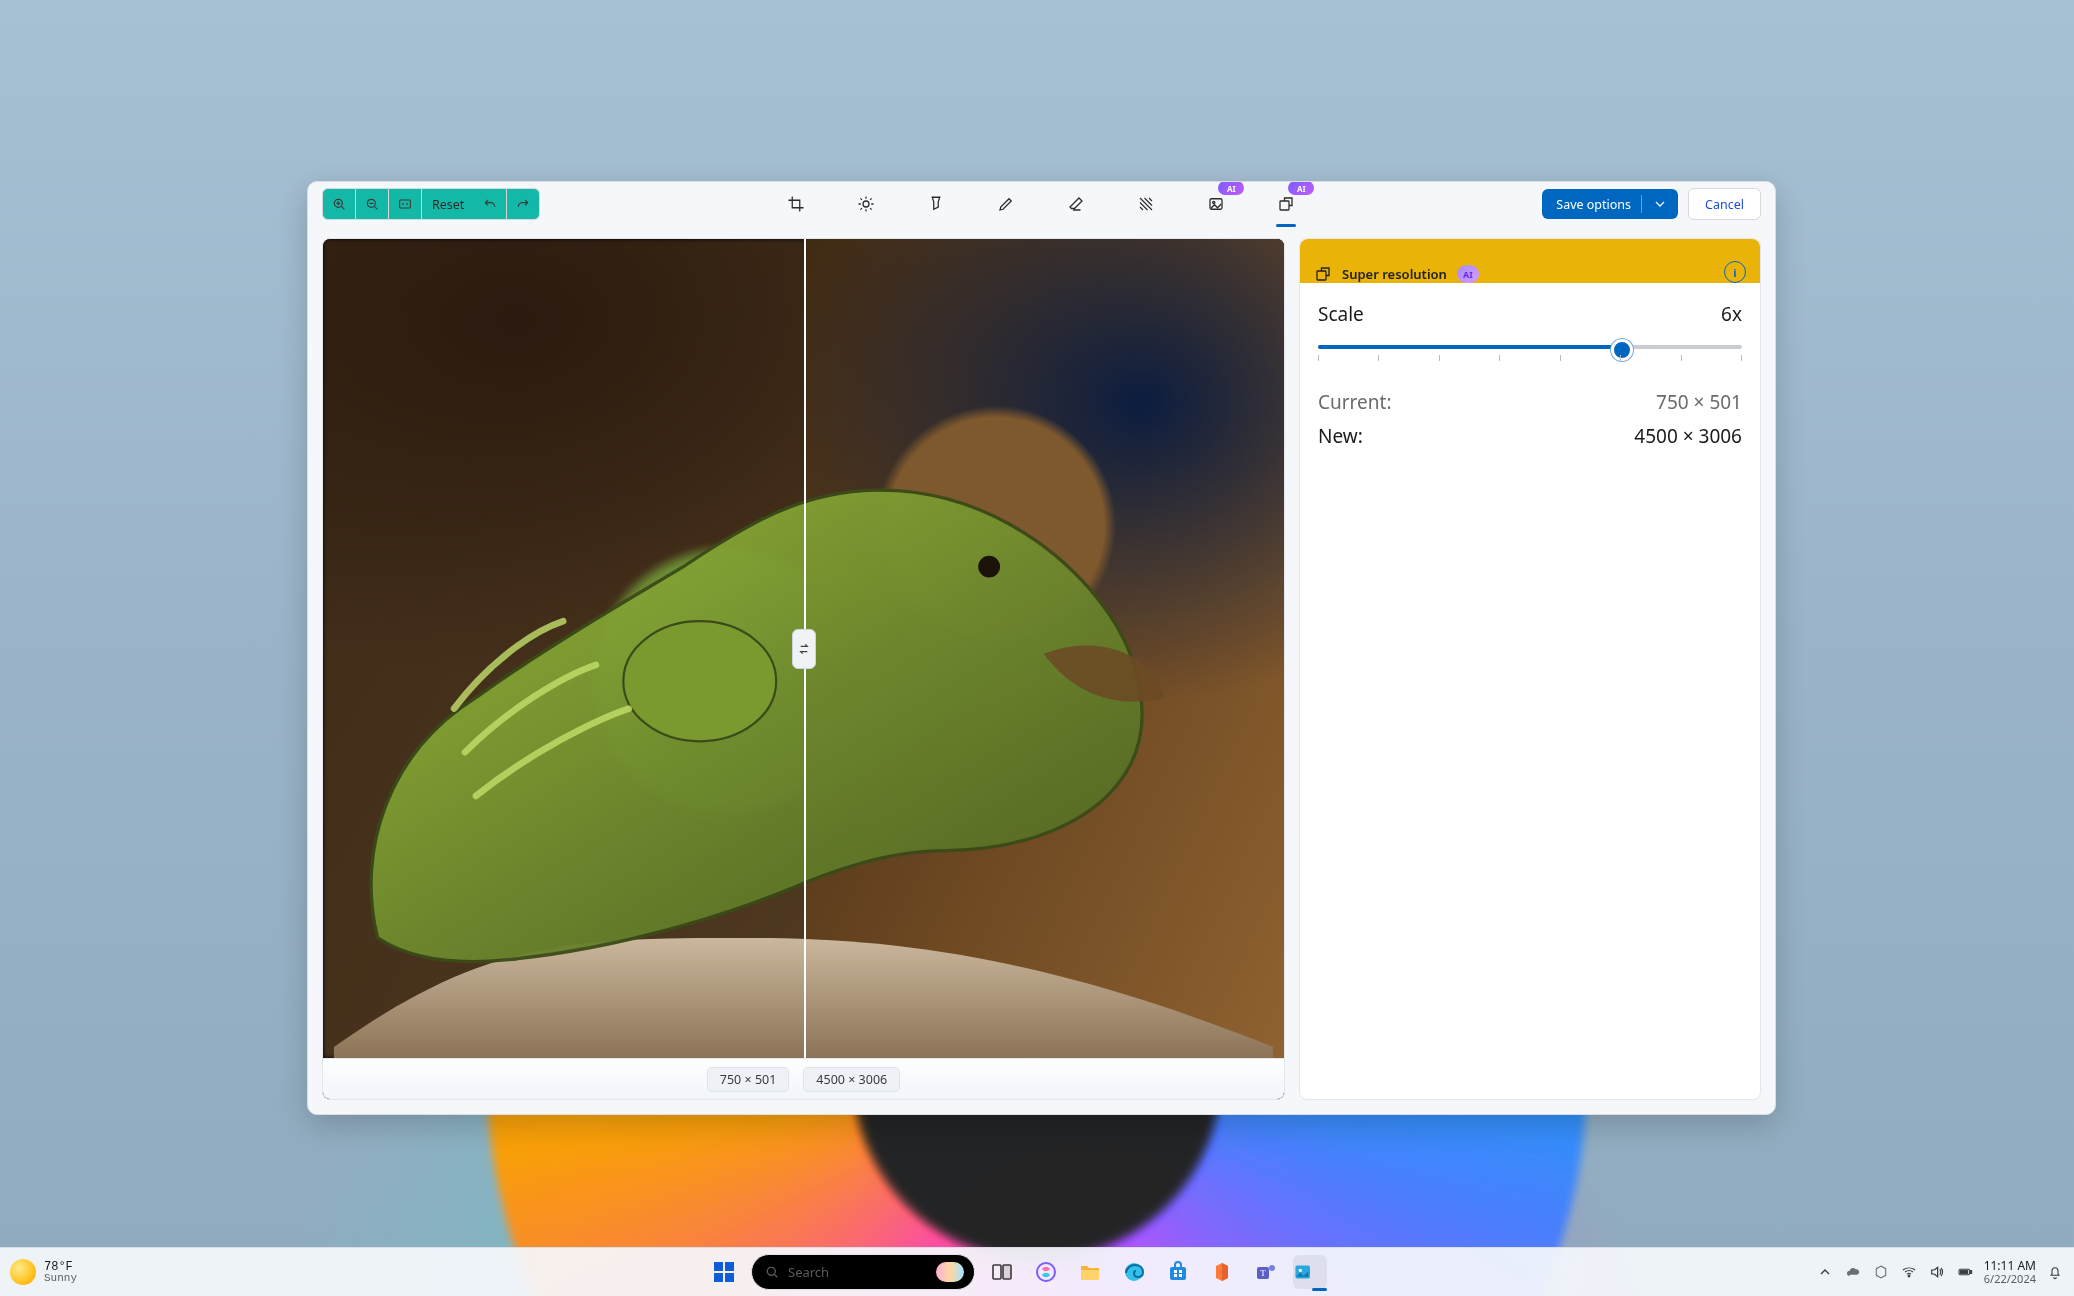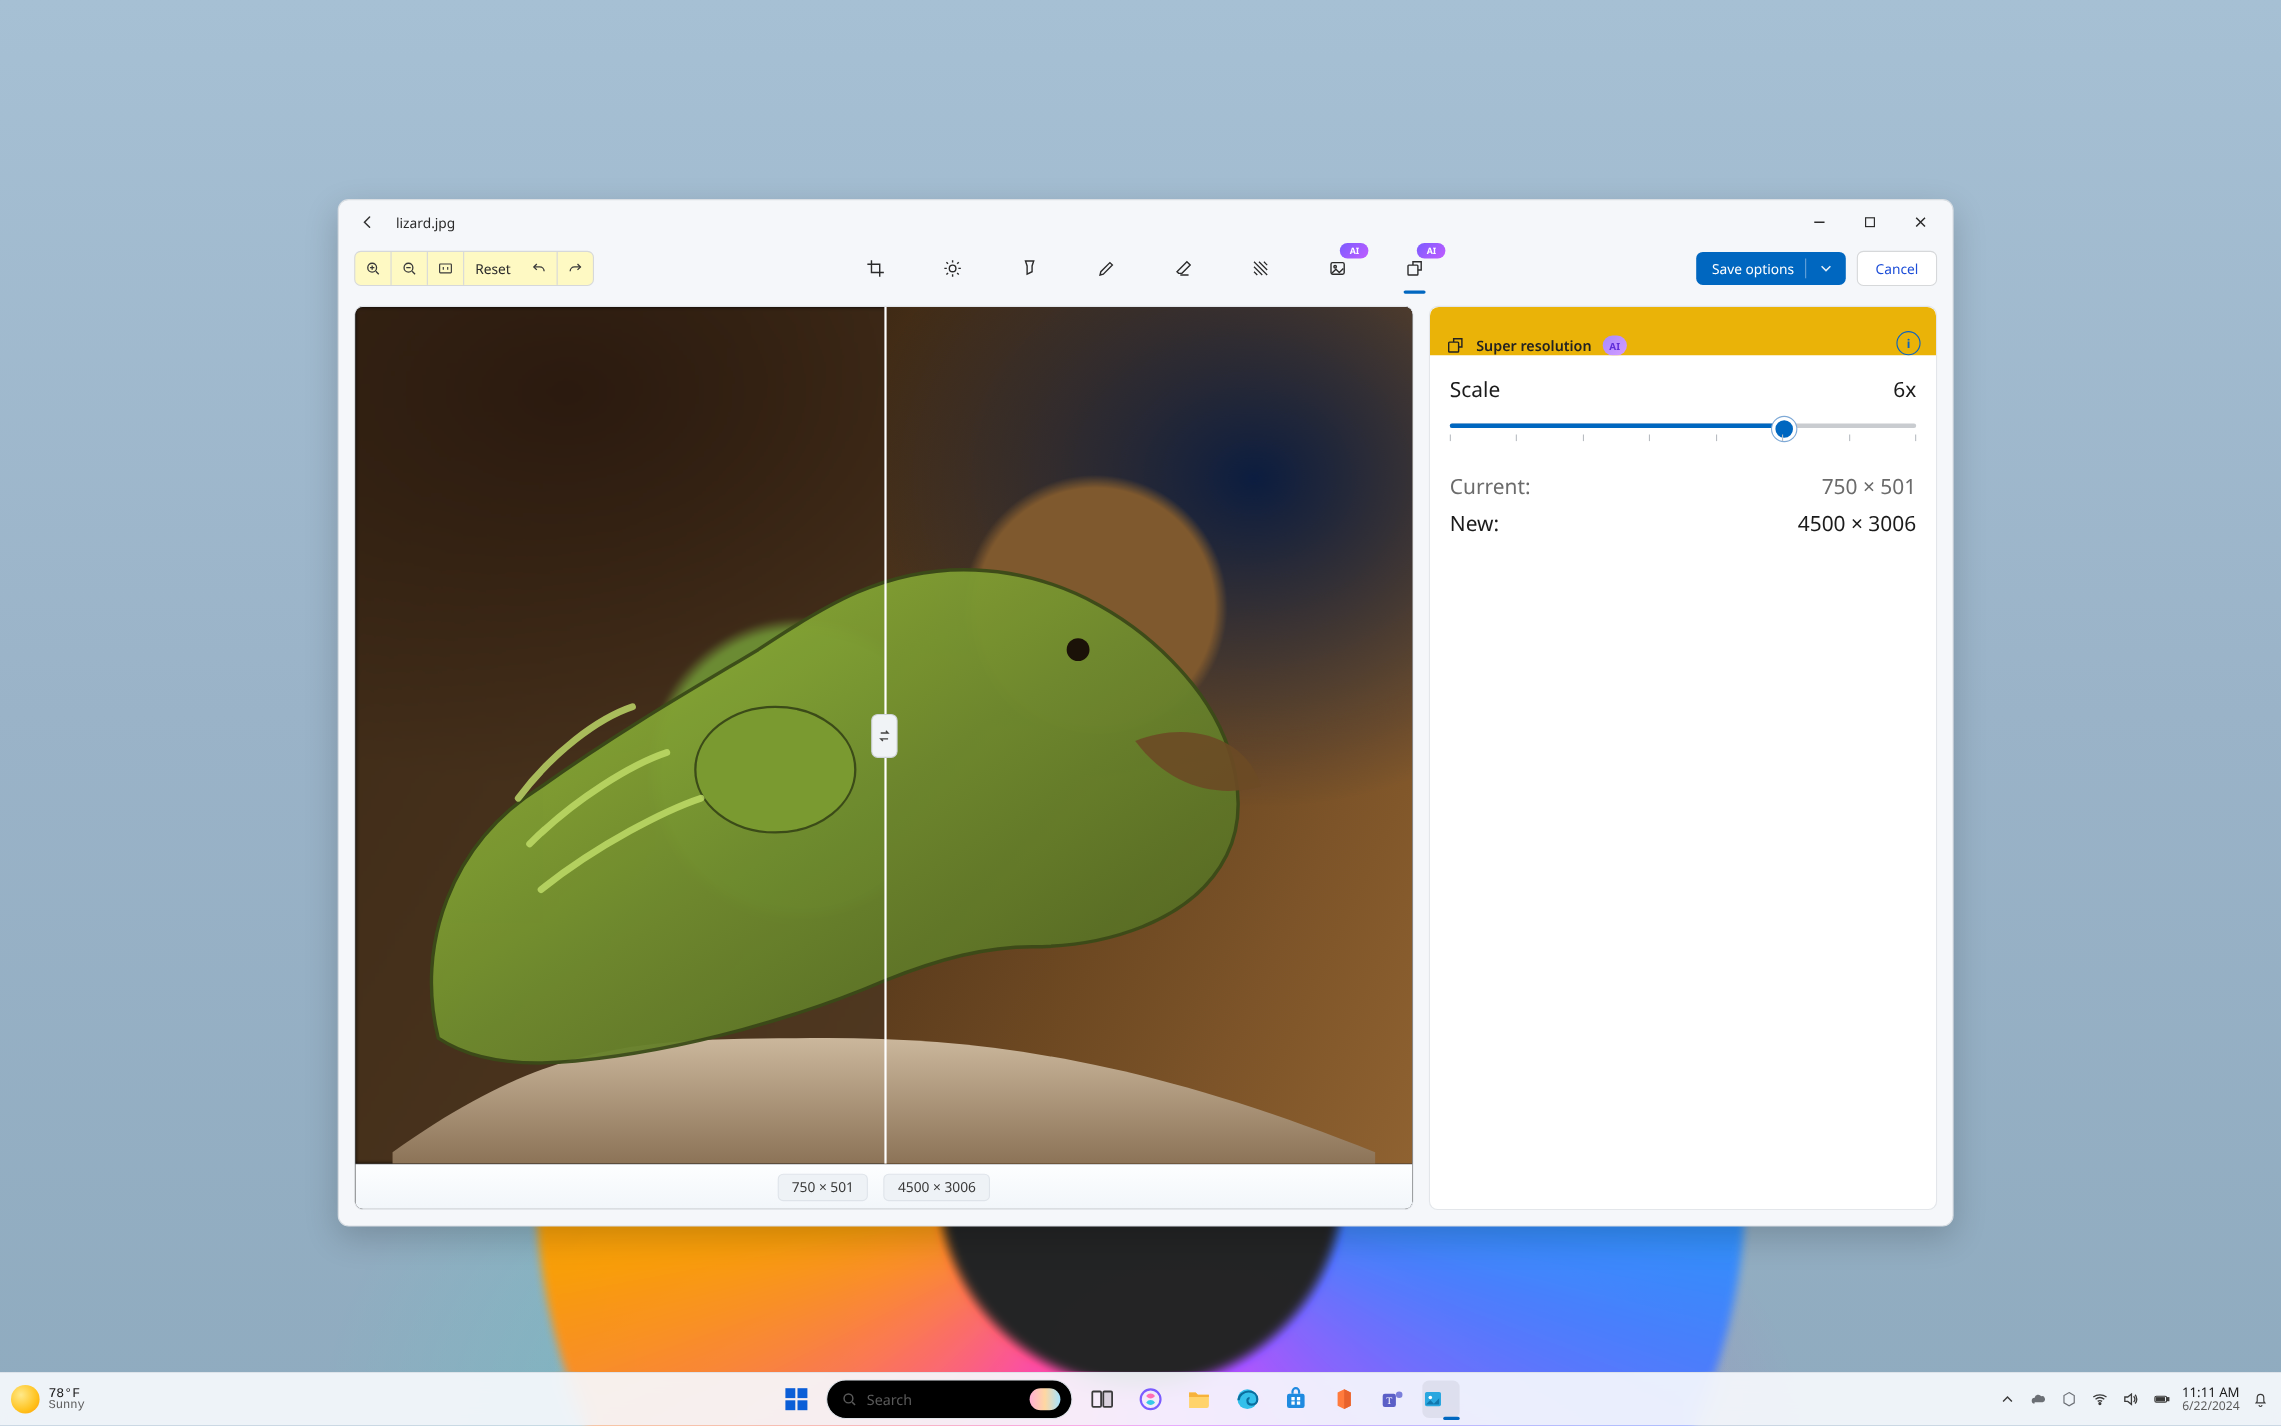--- a/index.html
+++ b/index.html
@@ -49,21 +49,21 @@
   }
   .titlebar{height:40px;display:flex;align-items:center;padding:0 6px 0 10px;}
   .tb-back{width:32px;height:32px;border-radius:6px;display:flex;align-items:center;justify-content:center;color:#323232;}
   .tb-title{font-size:12.5px;margin-left:10px;color:#2b2b2b;}
   .tb-spacer{flex:1;}
   .caption{display:flex;}
   .cap-btn{width:46px;height:40px;display:flex;align-items:center;justify-content:center;color:#2b2b2b;border-radius:6px;}
 
   
   .toolbar{height:44px;display:flex;align-items:center;padding:0 14px;gap:10px;}
-  .tool-group{display:flex;align-items:center;background:#fef9c3;border:1px solid var(--btn-border);border-radius:6px;height:30px;}
+  .tool-group{display:flex;align-items:center;background:#14b8a6;border:1px solid var(--btn-border);border-radius:6px;height:30px;}
   .tool-btn{width:32px;height:30px;display:flex;align-items:center;justify-content:center;color:var(--icon);position:relative;}
   .tool-btn + .tool-btn{border-left:1px solid var(--btn-border);}
   .tool-text{padding:0 10px;font-size:12.5px;color:#2b2b2b;border-left:1px solid var(--btn-border);height:30px;display:flex;align-items:center;}
   .tool-row-center{flex:1;display:flex;justify-content:center;gap:34px;}
   .center-btn{width:36px;height:34px;display:flex;align-items:center;justify-content:center;color:#2b2b2b;border-radius:6px;position:relative;}
   .center-btn.active::after{content:"";position:absolute;bottom:-6px;left:8px;right:8px;height:3px;border-radius:2px;background:var(--accent2);}
   .ai-badge{
     position:absolute;top:-6px;right:-10px;min-width:18px;height:14px;border-radius:8px;
     background:linear-gradient(135deg,var(--ai1),var(--ai2));
     color:#fff;font-size:8px;font-weight:700;display:flex;align-items:center;justify-content:center;padding:0 4px;
@@ -149,46 +149,20 @@
 </style>
 </head>
 <body>
 
 <div class="desktop" data-interactable="false">
   <div class="flower" data-interactable="false"></div>
 </div>
 
 <div class="window" data-interactable="false">
 
-  <div class="titlebar" data-interactable="false">
-    <div class="tb-back" data-interactable="true">
-      <svg class="icon-svg" viewBox="0 0 24 24" fill="none" stroke="currentColor" stroke-width="2" stroke-linecap="round" data-interactable="false">
-          <path d="M15 5l-7 7 7 7"></path>
-        </svg>
-    </div>
-    <div class="tb-title" data-interactable="false">lizard.jpg</div>
-    <div class="tb-spacer"></div>
-    <div class="caption" data-interactable="false">
-      <div class="cap-btn" data-interactable="true">
-          <svg class="icon-svg" viewBox="0 0 24 24" stroke="currentColor" stroke-width="2" data-interactable="false">
-            <path d="M5 12h14"></path>
-          </svg>
-        </div>
-      <div class="cap-btn" data-interactable="true">
-          <svg class="icon-svg" viewBox="0 0 24 24" fill="none" stroke="currentColor" stroke-width="1.6" data-interactable="false">
-            <rect x="6" y="6" width="12" height="12"></rect>
-          </svg>
-        </div>
-      <div class="cap-btn cap-close" data-interactable="true">
-          <svg class="icon-svg" viewBox="0 0 24 24" stroke="currentColor" stroke-width="2" data-interactable="false">
-            <path d="M6 6l12 12M18 6L6 18"></path>
-          </svg>
-        </div>
-    </div>
-  </div>
 
   <div class="toolbar" data-interactable="false">
     <div class="tool-group" data-interactable="false">
       <div class="tool-btn" data-interactable="true">
         <svg class="icon-svg" viewBox="0 0 24 24" fill="none" stroke="currentColor" stroke-width="1.8" data-interactable="false">
             <circle cx="11" cy="11" r="6"></circle>
             <path d="M20 20l-4-4M11 8v6M8 11h6"></path>
           </svg>
       </div>
       <div class="tool-btn" data-interactable="true">

